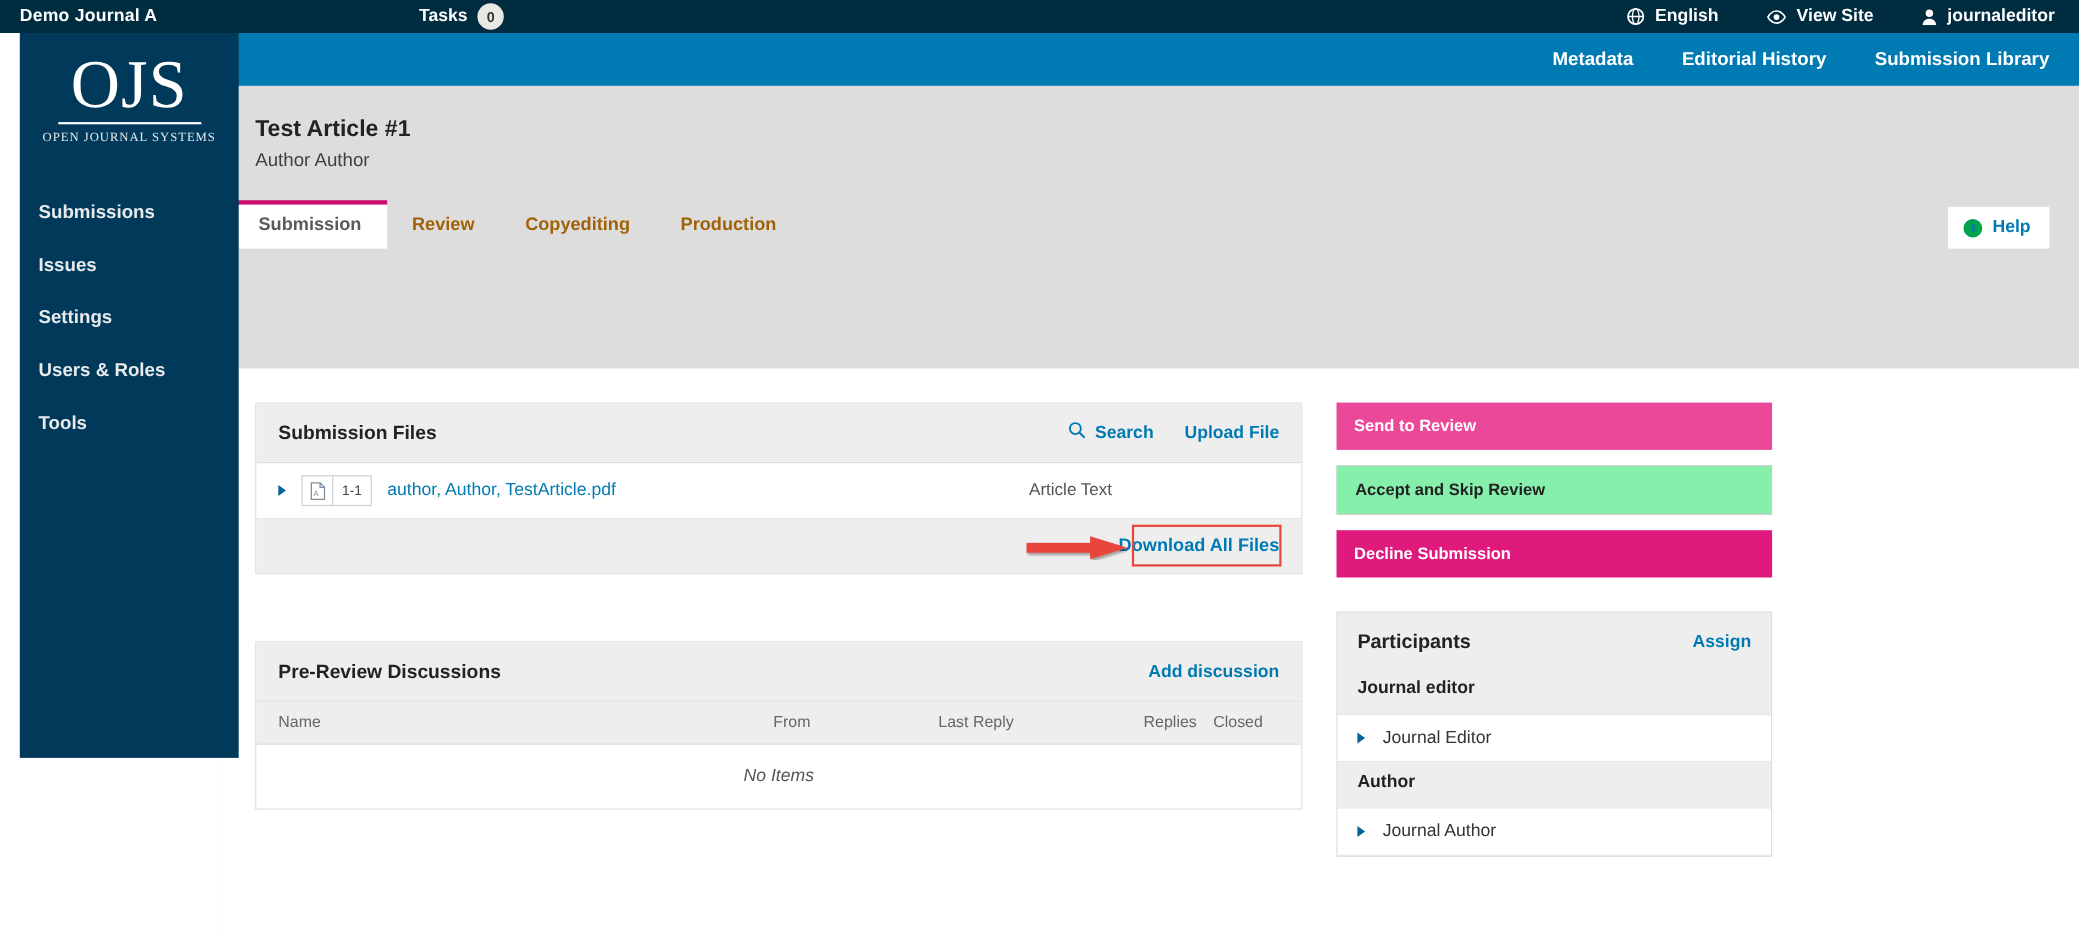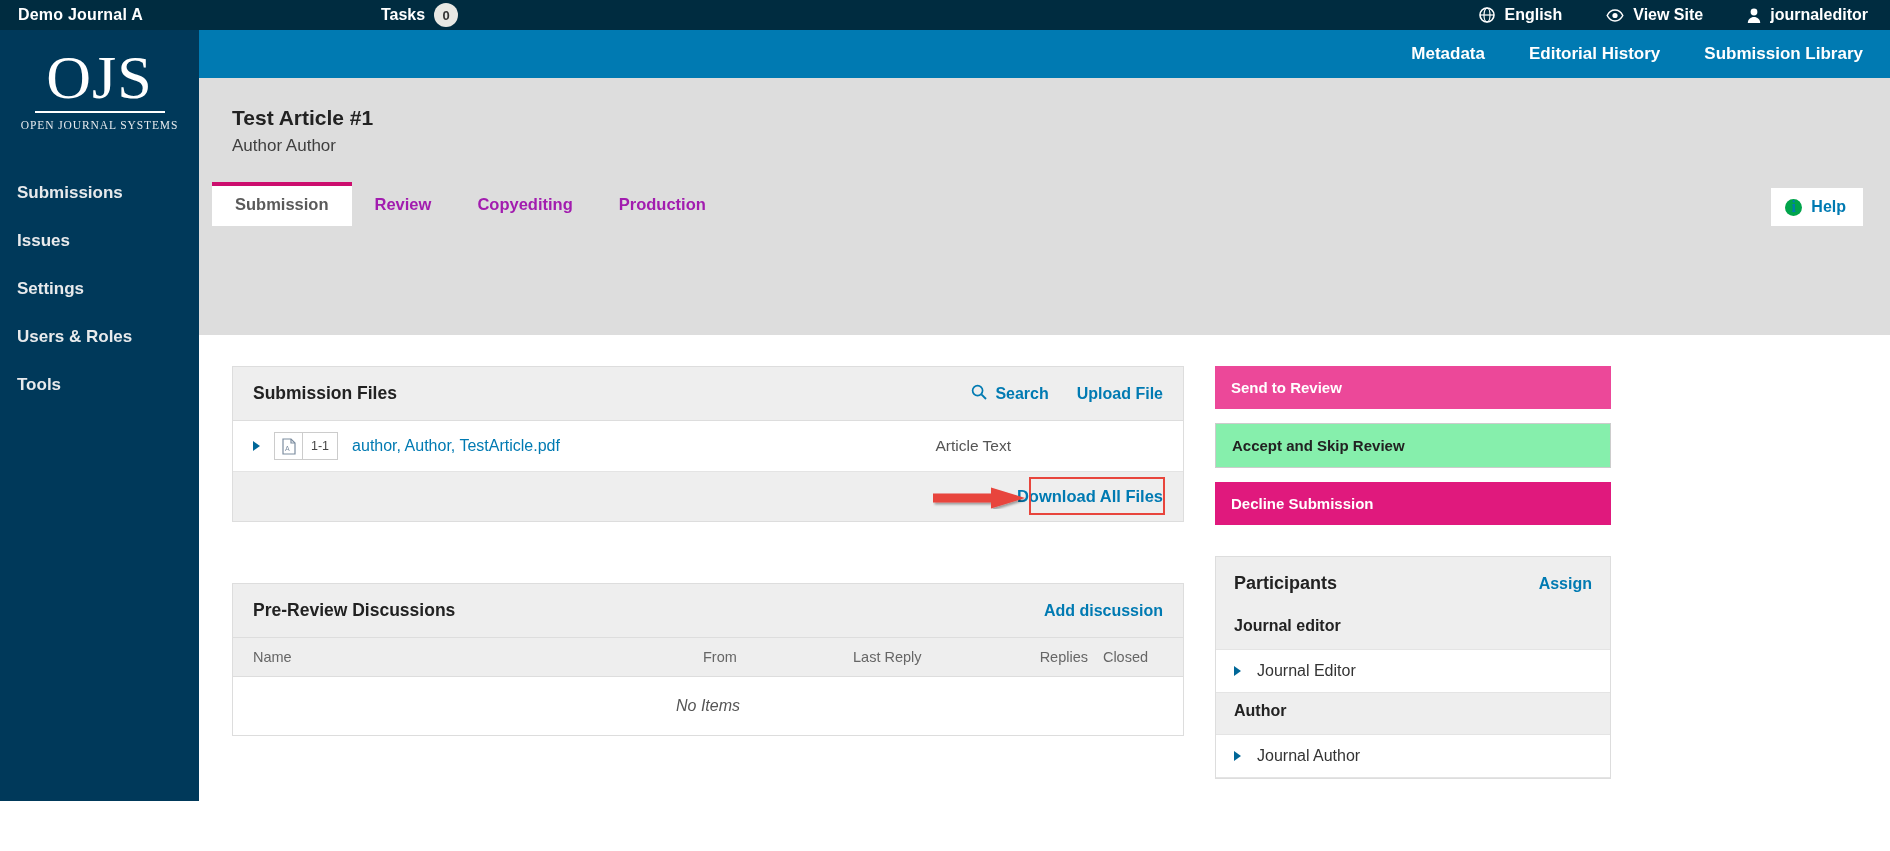--- a/index.html
+++ b/index.html
@@ -32,22 +32,22 @@
   }
   .admin-right {
     margin-left: auto; display: flex; align-items: center;
     gap: 44px; padding-right: 22px;
   }
   .admin-item { display: flex; align-items: center; gap: 9px; cursor: pointer; }
   .admin-item svg { display: block; }
 
   
   .sidebar {
-    position: absolute; top: 0; left: 0;
-    width: 199px; height: 801px;
+    position: absolute; top: 0; left: 18px;
+    width: 199px; height: 689px;
     background: #00395a;
     z-index: 20;
   }
   .logo-area {
     margin-top: 48px;
     display: flex; flex-direction: column;
     align-items: center;
   }
   .logo-ojs {
     font-family: "Liberation Serif", serif;
@@ -103,21 +103,21 @@
 
   
   .tabs {
     margin-top: 26px;
     padding-left: 13px;
     display: flex; align-items: flex-end;
     position: relative;
   }
   .tab {
     font-size: 16.5px; font-weight: bold;
-    color: #a21caf;
+    color: #a16207;
     padding: 13px 23px 12px 23px;
     cursor: pointer;
   }
   .tab.active {
     background: #fff;
     color: #5a5a5a;
     border-top: 4px solid #cc0e6e;
     padding-top: 9px;
   }
   .help-btn {

